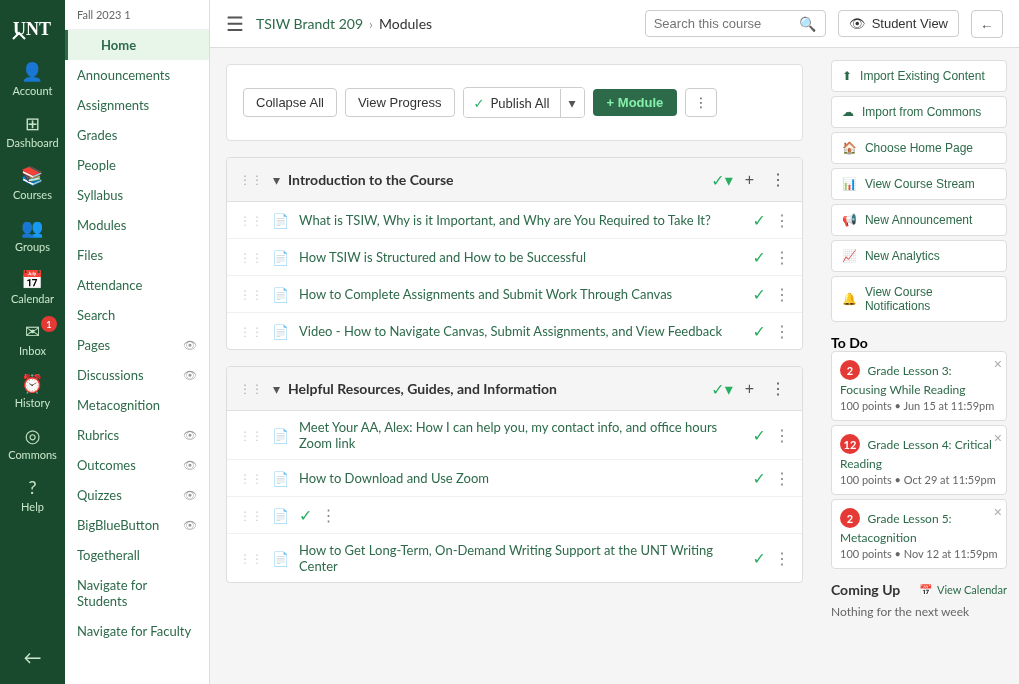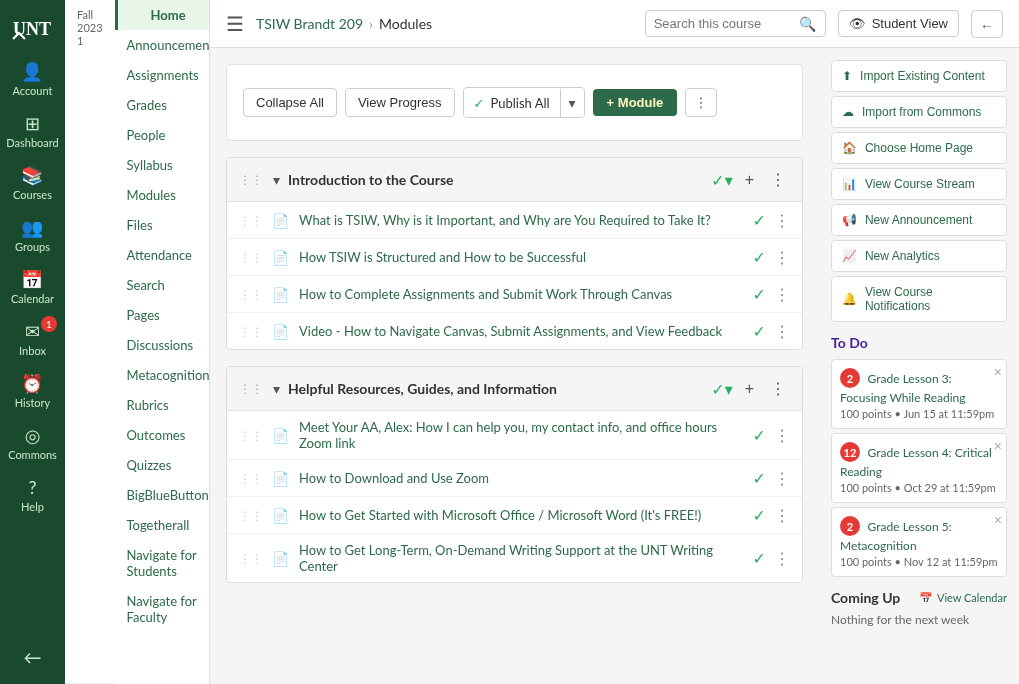--- a/index.html
+++ b/index.html
@@ -56,21 +56,21 @@
       justify-content: center;
     }
     .sidebar-bottom { margin-top: auto; }
 
     
     .nav-panel {
       width: 145px;
       background: #fff;
       border-right: 1px solid #ddd;
       display: flex;
-      flex-direction: row;
+      flex-direction: column;
       flex-shrink: 0;
       height: 684px;
       overflow-y: auto;
     }
     .nav-panel-header {
       padding: 8px 12px;
       font-size: 11px;
       color: #666;
       border-bottom: 1px solid #eee;
     }
@@ -209,21 +209,21 @@
       cursor: pointer;
       color: #555;
     }
     .publish-icon { color: #27ae60; }
     .add-module-btn {
       display: flex;
       align-items: center;
       gap: 6px;
       padding: 6px 14px;
       background: #2d6a4a;
-      color: #fef9c3;
+      color: #86efac;
       border: none;
       border-radius: 4px;
       cursor: pointer;
       font-size: 13px;
       font-weight: bold;
     }
     .toolbar-more {
       border: 1px solid #ccc;
       border-radius: 4px;
       padding: 6px 8px;
@@ -288,21 +288,21 @@
       border: 1px solid #ddd;
       border-radius: 4px;
       cursor: pointer;
       font-size: 12px;
       color: #2d6a4a;
       margin-bottom: 4px;
       text-align: left;
     }
 
     .todo-section { margin-top: 12px; }
-    .todo-header { font-size: 14px; font-weight: bold; margin-bottom: 8px; color: #4c1d95; }
+    .todo-header { font-size: 14px; font-weight: bold; color: #000000; }
     .todo-item {
       background: #fff;
       border: 1px solid #ddd;
       border-radius: 4px;
       padding: 8px;
       margin-bottom: 4px;
       position: relative;
     }
     .todo-badge {
       display: inline-flex;
@@ -579,21 +579,20 @@
       <span class="item-drag">⋮⋮</span>
       <span class="item-icon">📄</span>
       <span class="item-title">How to Download and Use Zoom</span>
       <span class="item-check">✓</span>
       <button class="item-more">⋮</button>
     </div>
 
     <div class="module-item">
       <span class="item-drag">⋮⋮</span>
       <span class="item-icon">📄</span>
-      <span class="item-title">How to Get Started with Microsoft Office / Microsoft Word (It's FREE!)</span>
       <span class="item-check">✓</span>
       <button class="item-more">⋮</button>
     </div>
 
     <div class="module-item">
       <span class="item-drag">⋮⋮</span>
       <span class="item-icon">📄</span>
       <span class="item-title">How to Get Long-Term, On-Demand Writing Support at the UNT Writing Center</span>
       <span class="item-check">✓</span>
       <button class="item-more">⋮</button>

